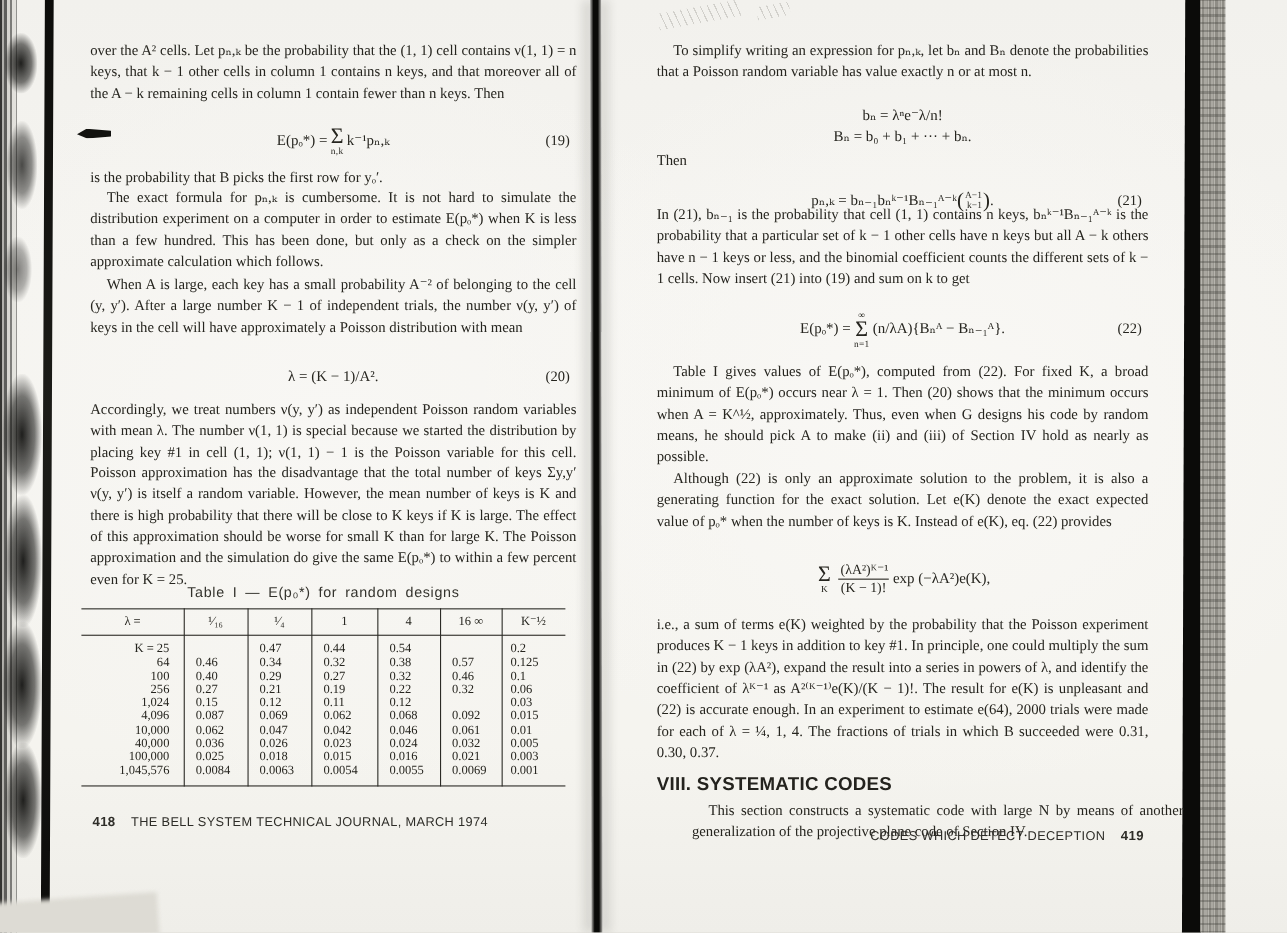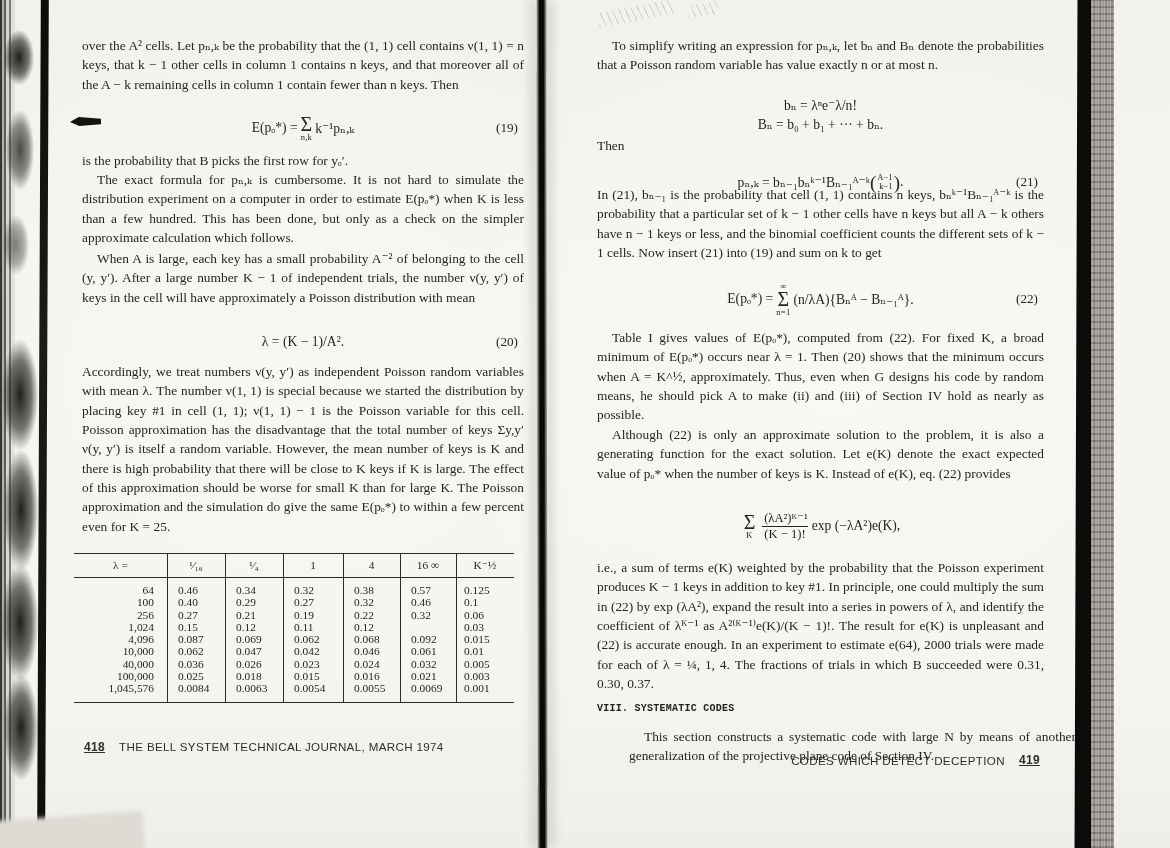--- a/index.html
+++ b/index.html
@@ -55,23 +55,23 @@
   .trow{height:12.3px;}
   .cell{overflow:visible;white-space:nowrap;line-height:12.3px;}
   .hc{text-align:center;line-height:15px;}
   .trow .c0{text-align:right;padding-right:13px;}
   .trow .c1,.trow .c2,.trow .c3,.trow .c4,.trow .c5{padding-left:11px;}
   .trow .c6{padding-left:8px;}
   .vrule{position:absolute;top:0;width:1px;height:100%;background:#2c2b26;}
   
   .footer{position:absolute;font-family:"Liberation Sans","DejaVu Sans",sans-serif;font-size:11.6px;
     letter-spacing:.35px;color:#2e2d28;display:flex;gap:14px;align-items:baseline;}
-  .pgnum{font-weight:bold;font-size:12px;text-decoration:underline;}
-  .sec-head{position:absolute;font-family:Liberation Mono, monospace;font-weight:bold;
-    font-size:10px;letter-spacing:.25px;color:#24231e;}
+  .pgnum{font-weight:bold;font-size:12px;}
+  .sec-head{position:absolute;font-family:Liberation Sans, sans-serif;font-weight:bold;
+    font-size:17px;letter-spacing:.25px;color:#24231e;}
 </style>
 </head>
 <body>
 
 <div class="scan">
 
   <div class="left-streaks"></div>
   <div class="spine-line"></div>
   <div class="bottom-wedge"></div>
   <div class="blob" style="left:4px;top:30px;width:30px;height:55px;"></div>
@@ -105,34 +105,44 @@
     <div class="para ind" style="top:170px;">The exact formula for pₙ,ₖ is cumbersome. It is not hard to simulate the distribution experiment on a computer in order to estimate E(pₒ*) when K is less than a few hundred. This has been done, but only as a check on the simpler approximate calculation which follows.</div>
     <div class="para ind" style="top:249px;">When A is large, each key has a small probability A⁻² of belonging to the cell (y, y′). After a large number K − 1 of independent trials, the number ν(y, y′) of keys in the cell will have approximately a Poisson distribution with mean</div>
 
     <div class="eq" style="top:330px;height:24px;">
       <span>λ = (K − 1)/A².</span>
       <span class="tag">(20)</span>
     </div>
 
     <div class="para" style="top:362px;">Accordingly, we treat numbers ν(y, y′) as independent Poisson random variables with mean λ. The number ν(1, 1) is special because we started the distribution by placing key #1 in cell (1, 1); ν(1, 1) − 1 is the Poisson variable for this cell. Poisson approximation has the disadvantage that the total number of keys Σy,y′ ν(y, y′) is itself a random variable. However, the mean number of keys is K and there is high probability that there will be close to K keys if K is large. The effect of this approximation should be worse for small K than for large K. The Poisson approximation and the simulation do give the same E(pₒ*) to within a few percent even for K = 25.</div>
 
+    <div class="table-title">Table I — E(p₀*) for random designs</div>
     <div class="ptable">
       <div class="thead">
         <div class="thead-row">
             <div class="cell hc c0">λ =</div>
             <div class="cell hc c1">¹⁄₁₆</div>
             <div class="cell hc c2">¹⁄₄</div>
             <div class="cell hc c3">1</div>
             <div class="cell hc c4">4</div>
             <div class="cell hc c5">16 ∞</div>
             <div class="cell hc c6">K⁻½</div>
           </div>
       </div>
       <div class="tbody">
           <div class="trow">
+            <div class="cell c0">K = 25</div>
+            <div class="cell c1"></div>
+            <div class="cell c2">0.47</div>
+            <div class="cell c3">0.44</div>
+            <div class="cell c4">0.54</div>
+            <div class="cell c5"></div>
+            <div class="cell c6">0.2</div>
+          </div>
+          <div class="trow">
             <div class="cell c0">64</div>
             <div class="cell c1">0.46</div>
             <div class="cell c2">0.34</div>
             <div class="cell c3">0.32</div>
             <div class="cell c4">0.38</div>
             <div class="cell c5">0.57</div>
             <div class="cell c6">0.125</div>
           </div>
           <div class="trow">
             <div class="cell c0">100</div>

